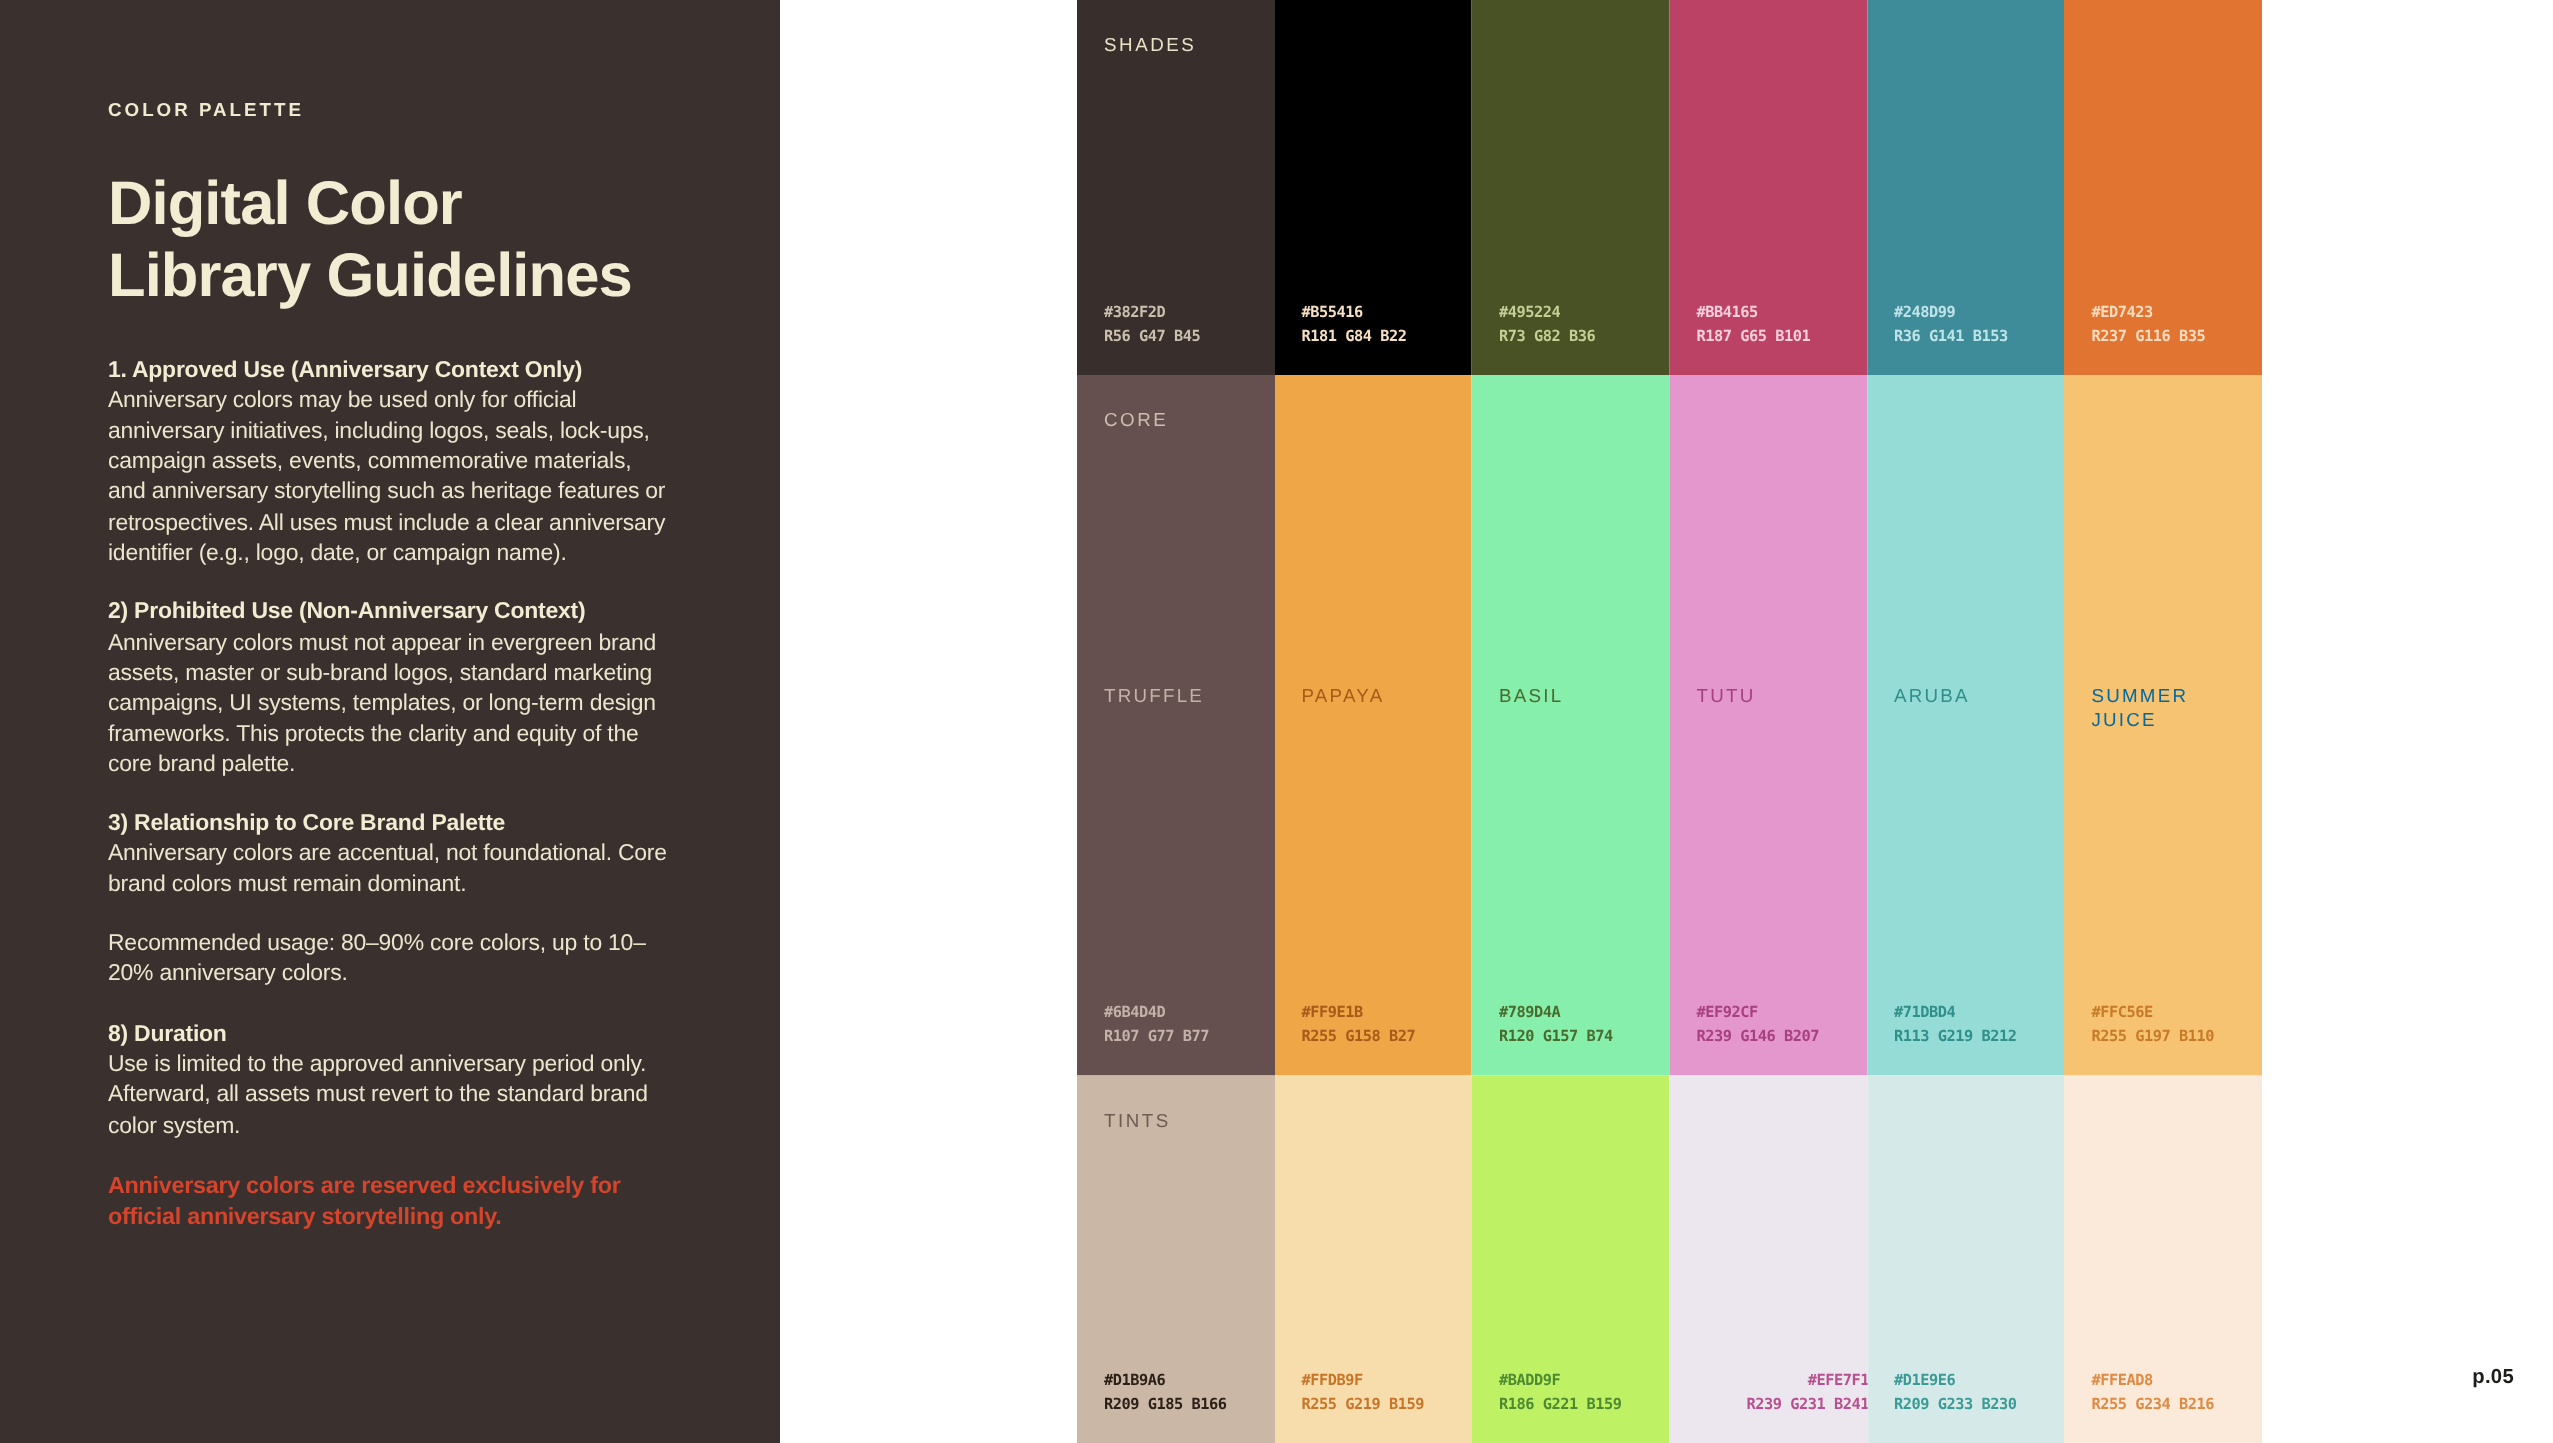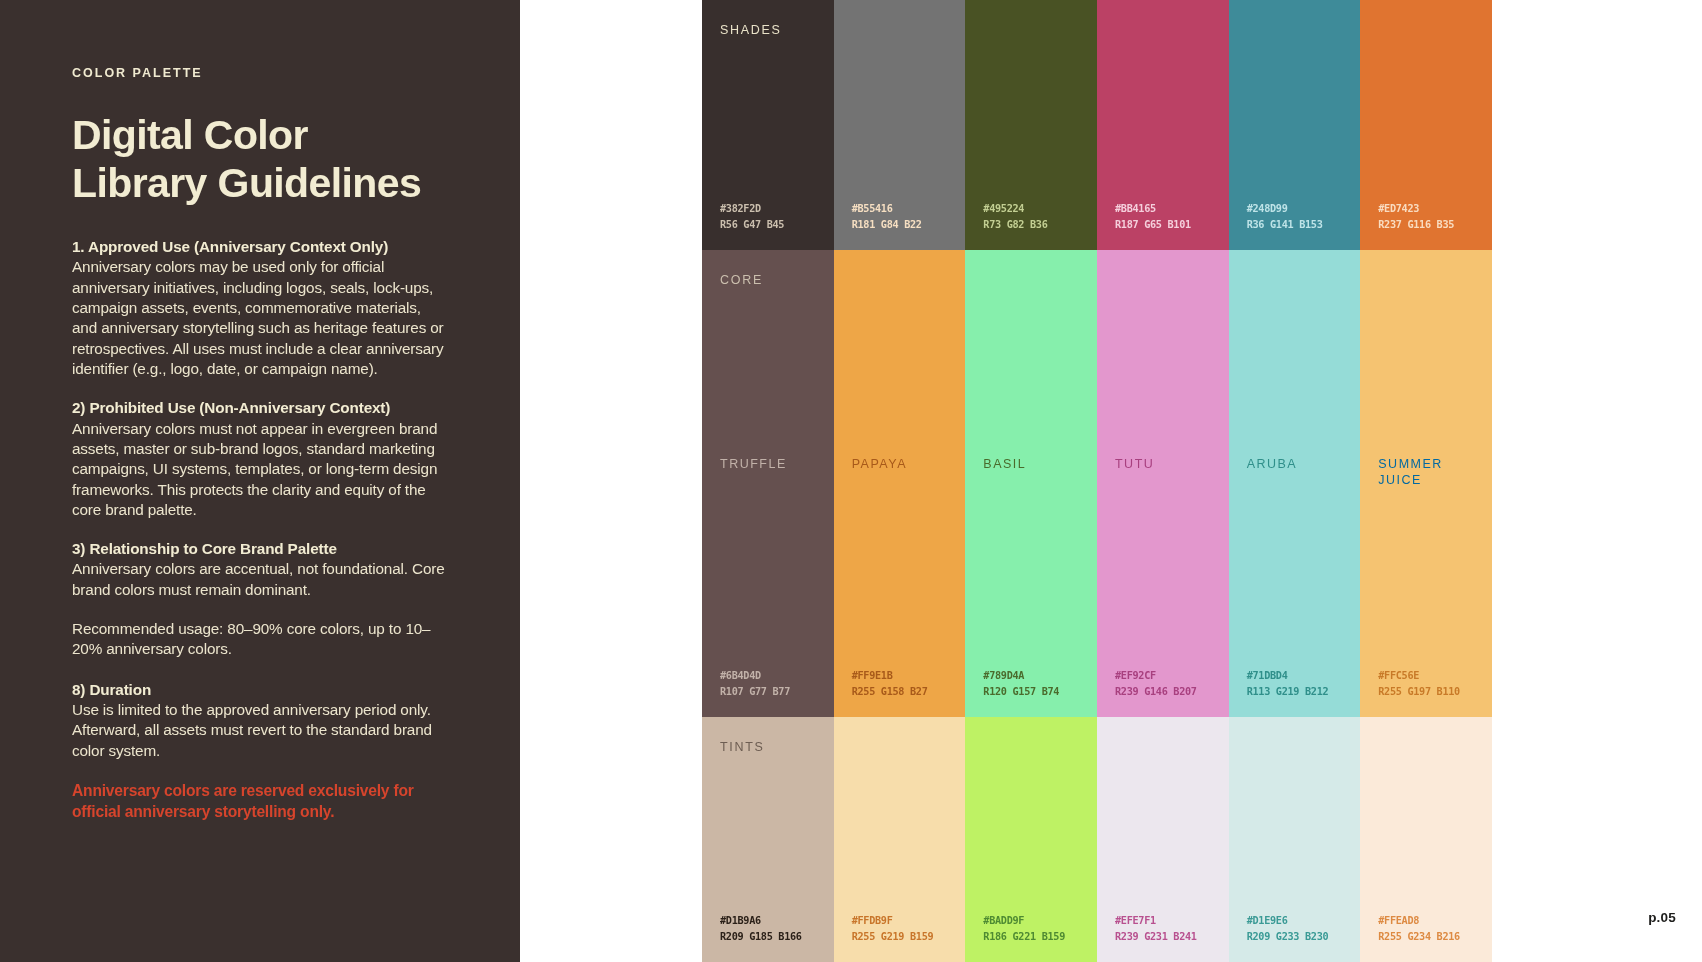--- a/index.html
+++ b/index.html
@@ -62,21 +62,21 @@
     font-size:15.6px;
     font-weight:bold;
     line-height:1.33;
     letter-spacing:-0.2px;
     margin-top:20px;
   }
 
   
   #grid-wrap{
     position:absolute;
-    left:702px; top:0;
+    left:718px; top:0;
     width:790px; height:817px;
   }
   .row{
     display:flex;
     width:790px;
   }
   #row-shades{ height:250px; }
   #row-core  { height:467px; }
   #row-tints { height:245px; }
 
@@ -164,21 +164,21 @@
 <div id="grid-wrap">
 
   <div class="row" id="row-shades">
       <div class="cell" style="background: rgb(56, 47, 45);">
         <div class="row-label" style="color: rgb(233, 226, 200);">SHADES</div>
         <div class="codes" style="color: rgb(203, 191, 174);">
           <div>#382F2D</div>
           <div>R56 G47 B45</div>
         </div>
       </div>
-      <div class="cell" style="background: #737373;">
+      <div class="cell" style="background: #000000;">
         <div class="codes" style="color: rgb(246, 223, 194);">
           <div>#B55416</div>
           <div>R181 G84 B22</div>
         </div>
       </div>
       <div class="cell" style="background: rgb(73, 82, 36);">
         <div class="codes" style="color: rgb(195, 207, 147);">
           <div>#495224</div>
           <div>R73 G82 B36</div>
         </div>
@@ -260,21 +260,21 @@
           <div>#FFDB9F</div>
           <div>R255 G219 B159</div>
         </div>
       </div>
       <div class="cell" style="background: #bef264;">
         <div class="codes" style="color: rgb(78, 138, 50);">
           <div>#BADD9F</div>
           <div>R186 G221 B159</div>
         </div>
       </div>
-      <div class="cell" style="background: rgb(236, 231, 238);">
+      <div class="cell" style="background: rgb(236, 231, 238); text-align: right;">
         <div class="codes" style="color: rgb(184, 80, 143);">
           <div>#EFE7F1</div>
           <div>R239 G231 B241</div>
         </div>
       </div>
       <div class="cell" style="background: rgb(213, 234, 232);">
         <div class="codes" style="color: rgb(58, 154, 149);">
           <div>#D1E9E6</div>
           <div>R209 G233 B230</div>
         </div>

